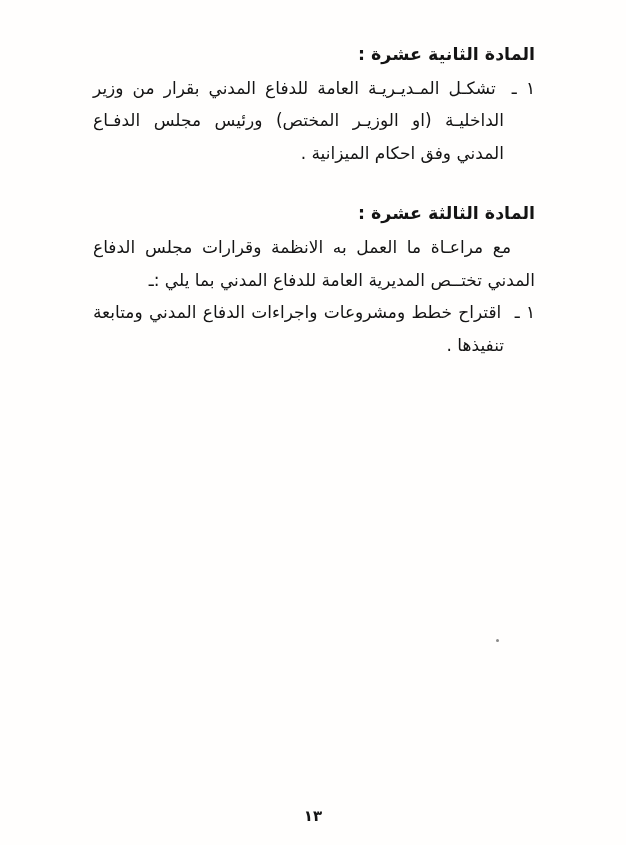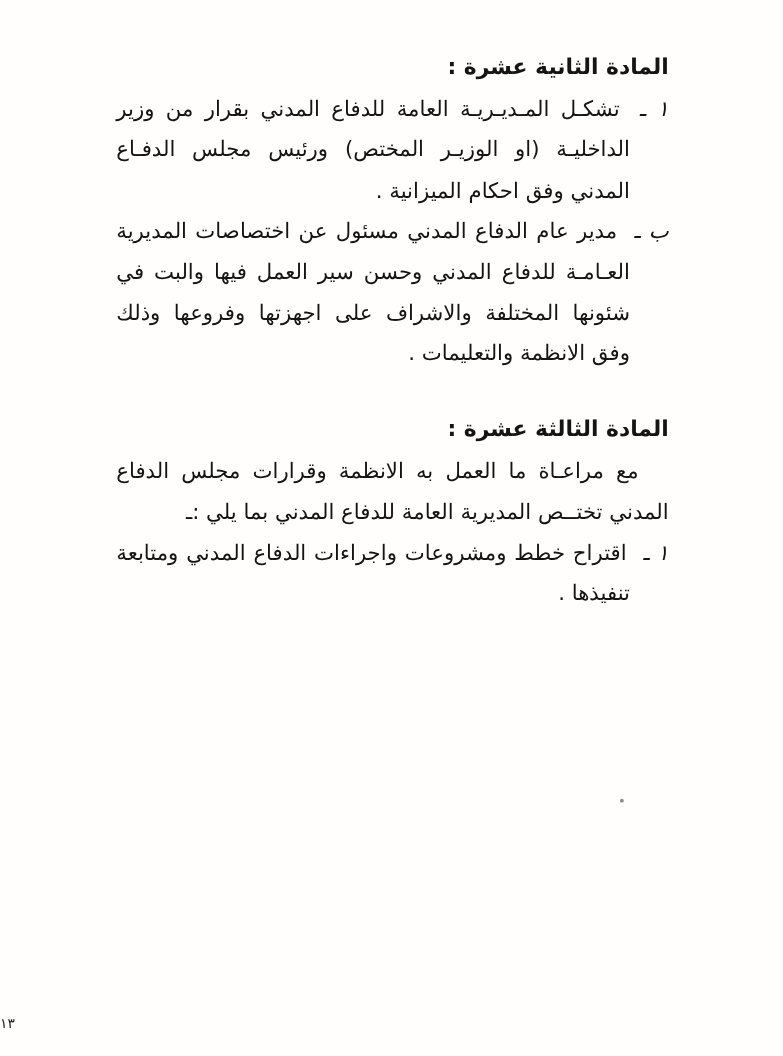--- a/index.html
+++ b/index.html
@@ -41,30 +41,29 @@
     text-align: justify;
   }
   .item {
     padding-right: 31px;
     text-indent: -31px;
     text-align: justify;
   }
   .marker {
     margin-left: 7px;
     white-space: nowrap;
-    font-style: italic;
   }
   .page-number {
     position: absolute;
     bottom: 20px;
     left: 0;
     width: 100%;
-    text-align: left;
-    font-size: 11px;
-    font-weight: normal;
+    text-align: center;
+    font-size: 15px;
+    font-weight: bold;
     letter-spacing: 1px;
   }
   .ink-speck {
     position: absolute;
     left: 496px;
     top: 639px;
     width: 3px;
     height: 3px;
     border-radius: 50%;
     background: #4a4a4a;
@@ -78,24 +77,20 @@
   <div class="content">
 
     <section>
       <h2 class="heading">المادة الثانية عشرة :</h2>
 
       <div class="item">
         <span class="marker">١ ـ</span>
         <span>تشكـل المـديـريـة العامة للدفاع المدني بقرار من وزير الداخليـة (او الوزيـر المختص) ورئيس مجلس الدفـاع المدني وفق احكام الميزانية .</span>
       </div>
 
-      <div class="item">
-        <span class="marker">ب ـ</span>
-        <span>مدير عام الدفاع المدني مسئول عن اختصاصات المديرية العـامـة للدفاع المدني وحسن سير العمل فيها والبت في شئونها المختلفة والاشراف على اجهزتها وفروعها وذلك وفق الانظمة والتعليمات .</span>
-      </div>
     </section>
 
     <section class="section-2">
       <h2 class="heading">المادة الثالثة عشرة :</h2>
 
       <p class="intro">مع مراعـاة ما العمل به الانظمة وقرارات مجلس الدفاع المدني تختــص المديرية العامة للدفاع المدني بما يلي :ـ</p>
 
       <div class="item">
         <span class="marker">١ ـ</span>
         <span>اقتراح خطط ومشروعات واجراءات الدفاع المدني ومتابعة تنفيذها .</span>

